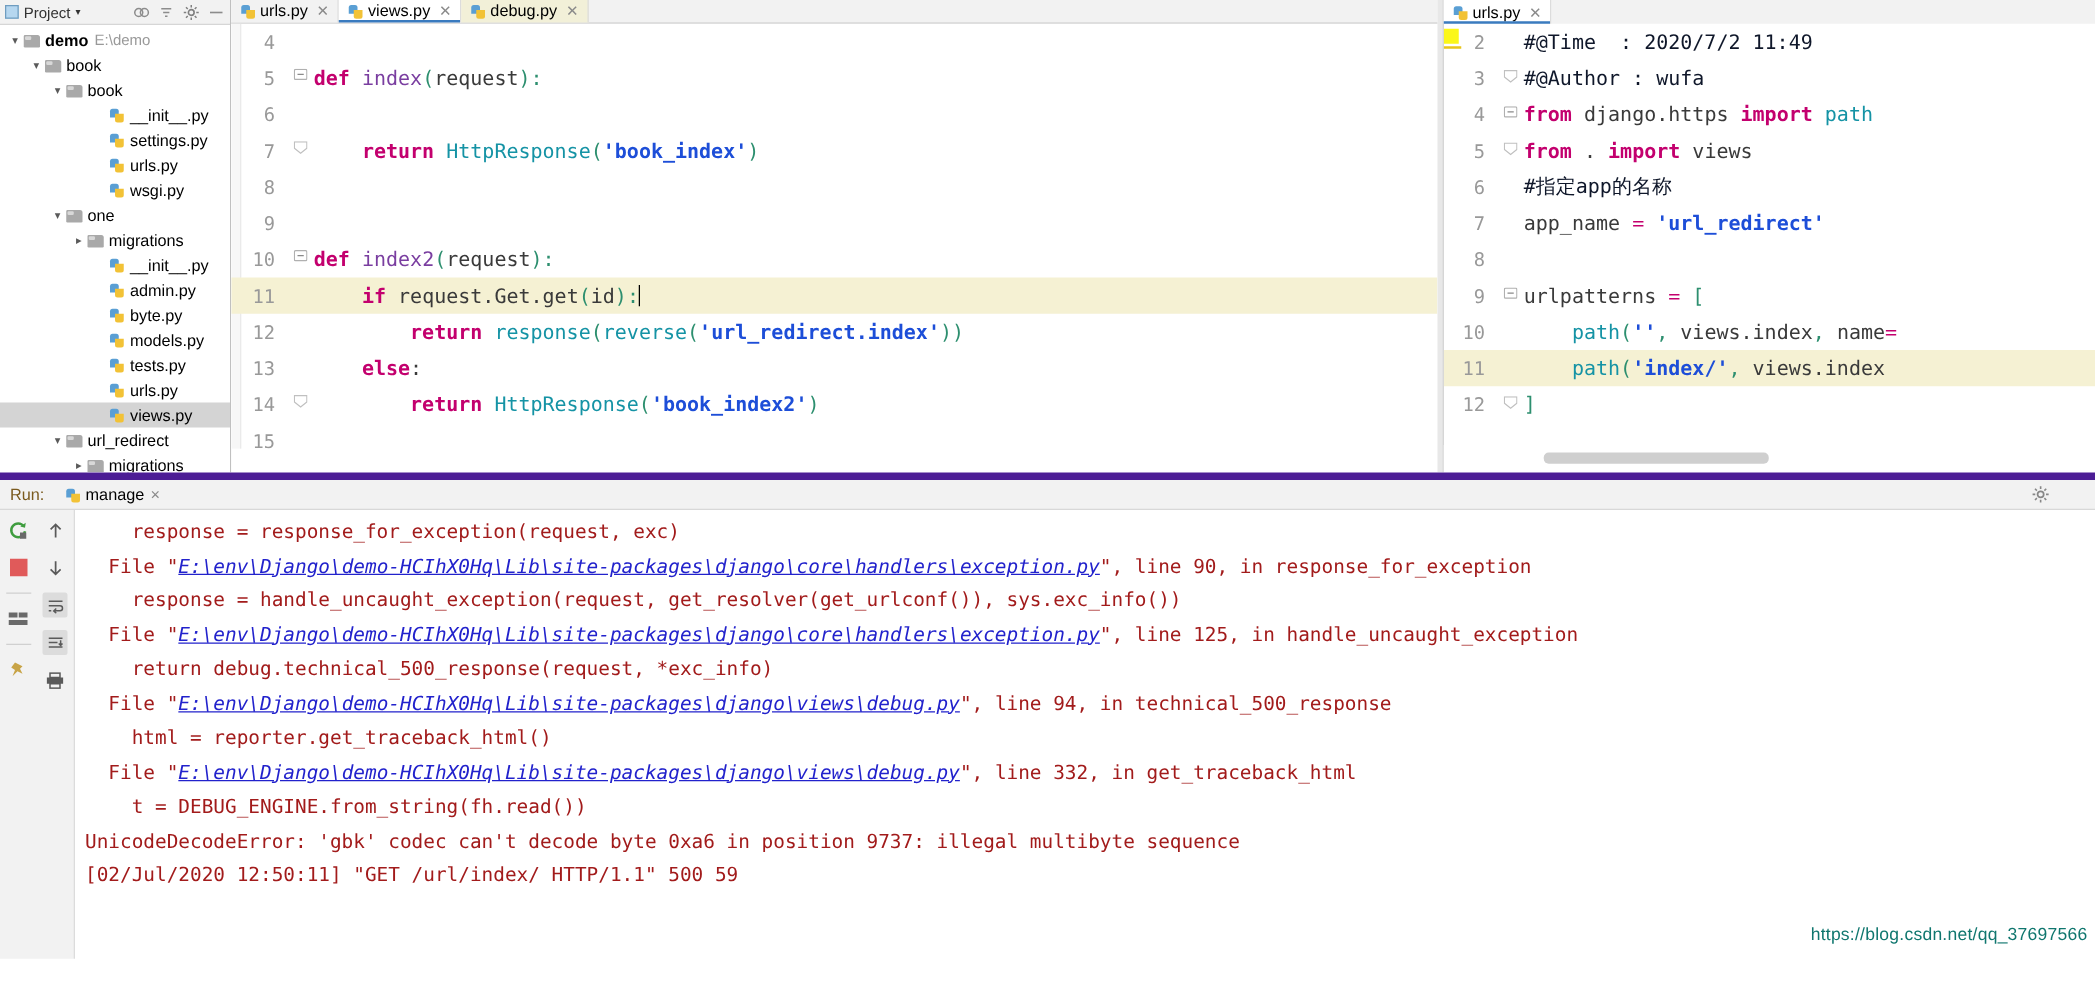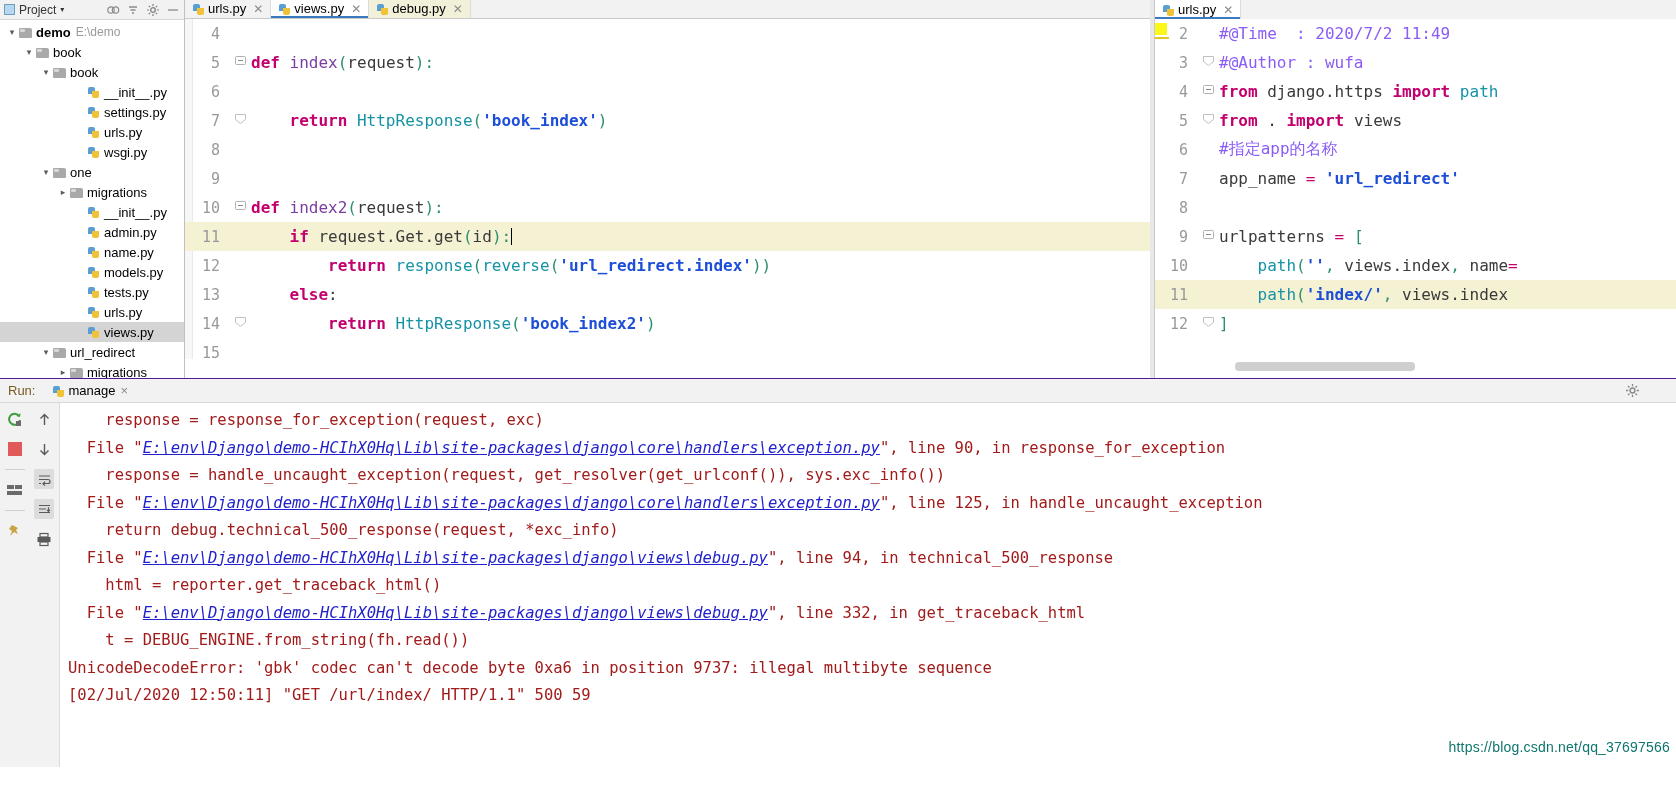--- a/index.html
+++ b/index.html
@@ -77,21 +77,21 @@
           font-family:"DejaVu Sans Mono", monospace;}
   .fold { width:22px; flex:none; text-align:center; color:#9a9a9a; font-size:13px;}
   .ctext { font-family:"DejaVu Sans Mono", monospace; font-size:16px; }
   .k-kw   { color:#c3006e; font-weight:bold; }
   .k-kw2  { color:#c3006e; }
   .k-fn   { color:#7a3ea0; }
   .k-cls  { color:#1593a5; }
   .k-str  { color:#1d4ed8; font-weight:bold; }
   .k-pln  { color:#3a3a3a; }
   .k-par  { color:#2d8f6f; }
-  .k-com  { color:#8b5cf6; }
+  .k-com  { color:#0f172a; }
   .caret { display:inline-block; width:1px; height:17px; background:#000; vertical-align:-3px;}
 
   #breadcrumb-left {
     position:absolute; bottom:0; left:0; right:0; height:19px; background:#fff;
     border-top:1px solid #e2e2e2; display:flex; align-items:center; justify-content:flex-start;
     padding-left:260px; font-size:12px; color:#5b7ea8; gap:6px;
   }
   #breadcrumb-left .sep { color:#8a8a8a; }
 
   
@@ -104,21 +104,21 @@
   }
   #tabs-right { height:19px; background:#f2f2f2; display:flex; align-items:flex-end; }
   #code-right { position:absolute; top:19px; left:0; right:0; bottom:22px; overflow:hidden; }
   #code-right .lnum { width:42px; }
   #hscroll-right { position:absolute; bottom:0; left:0; right:0; height:22px; background:#fff; }
   #hscroll-right .thumb { position:absolute; left:80px; top:6px; width:180px; height:9px; background:#cfcfcf; border-radius:4px;}
   .yellow-mark { position:absolute; left:0; width:12px; height:12px; background:#fbf719; }
   .yellow-underline { position:absolute; left:0; width:14px; height:2px; background:#e8c51a; }
 
   
-  #run-panel { position:absolute; left:0; top:378px; width:1676px; height:407px; background:#fff; border-top:1px solid #4c1d95;}
+  #run-panel { position:absolute; left:0; top:378px; width:1676px; height:407px; background:#fff; border-top:6px solid #4c1d95;}
   #run-head { height:24px; display:flex; align-items:center; background:#f2f2f2; border-bottom:1px solid #d8d8d8; padding-left:8px; gap:10px;}
   #run-head .run-label { color:#7a5a1e; font-size:13px; }
   #run-tab { display:flex; align-items:center; gap:5px; font-size:13px; color:#000; padding:0 6px; }
   #run-head .spacer { flex:1; }
   .gear { width:15px; height:15px; position:relative; opacity:.7; }
   .minus-b { width:14px; height:2px; background:#6a6a6a; }
 
   #run-toolbar {
     position:absolute; left:0; top:24px; width:60px; bottom:0;
     background:#f2f2f2; border-right:1px solid #dcdcdc;
@@ -294,21 +294,21 @@
           </div>
           <div class="node">
             <span style="width:74px;flex:none;"></span>
             <span class="arrow empty"></span>
             <span class="ficon">
               <span class="py-g">
                 <span class="b1"></span>
                 <span class="b2"></span>
               </span>
             </span>
-            <span class="nlabel">name.py</span>
+            <span class="nlabel">byte.py</span>
           </div>
           <div class="node">
             <span style="width:74px;flex:none;"></span>
             <span class="arrow empty"></span>
             <span class="ficon">
               <span class="py-g">
                 <span class="b1"></span>
                 <span class="b2"></span>
               </span>
             </span>

